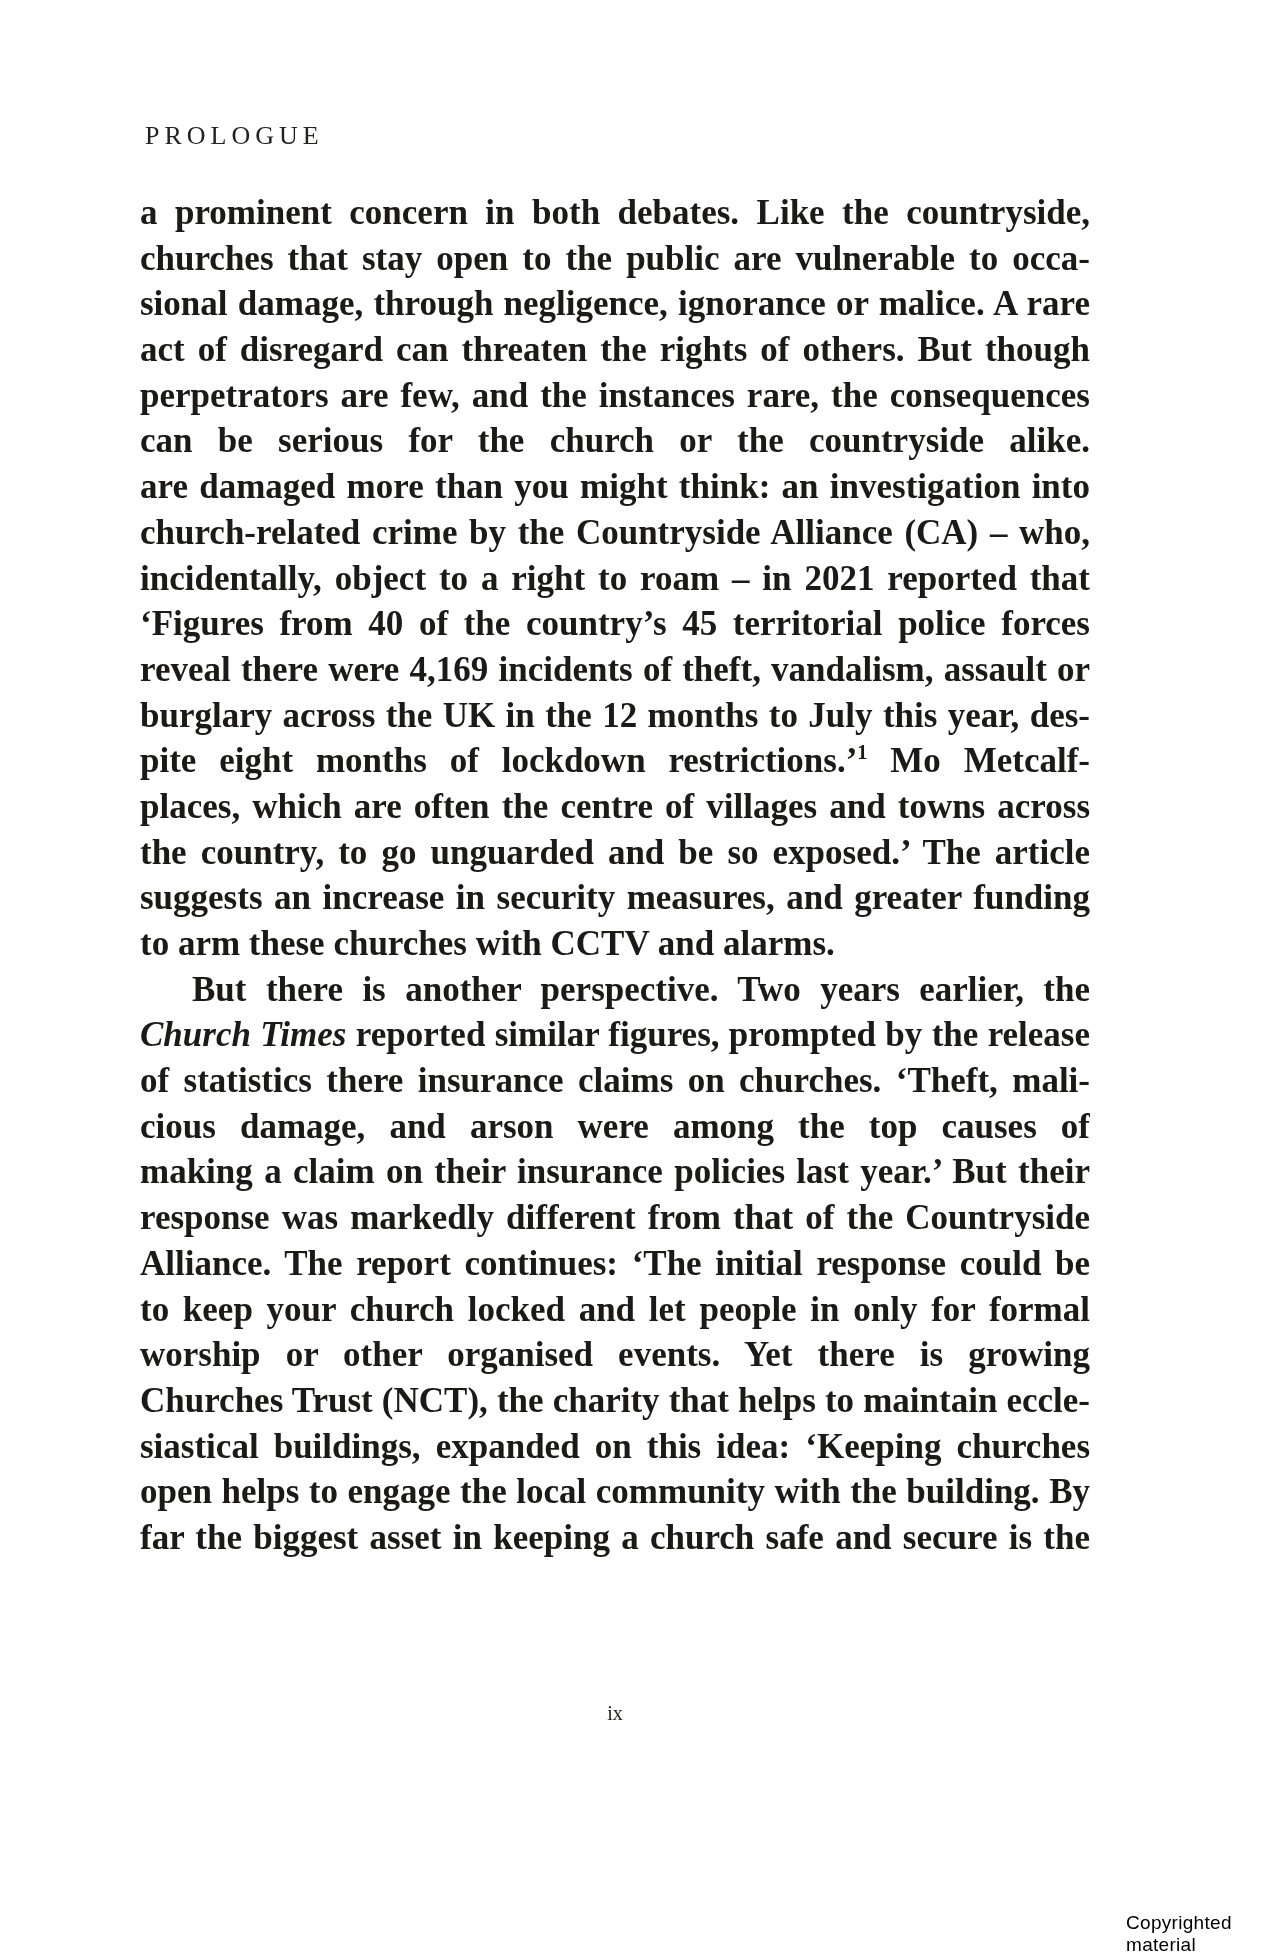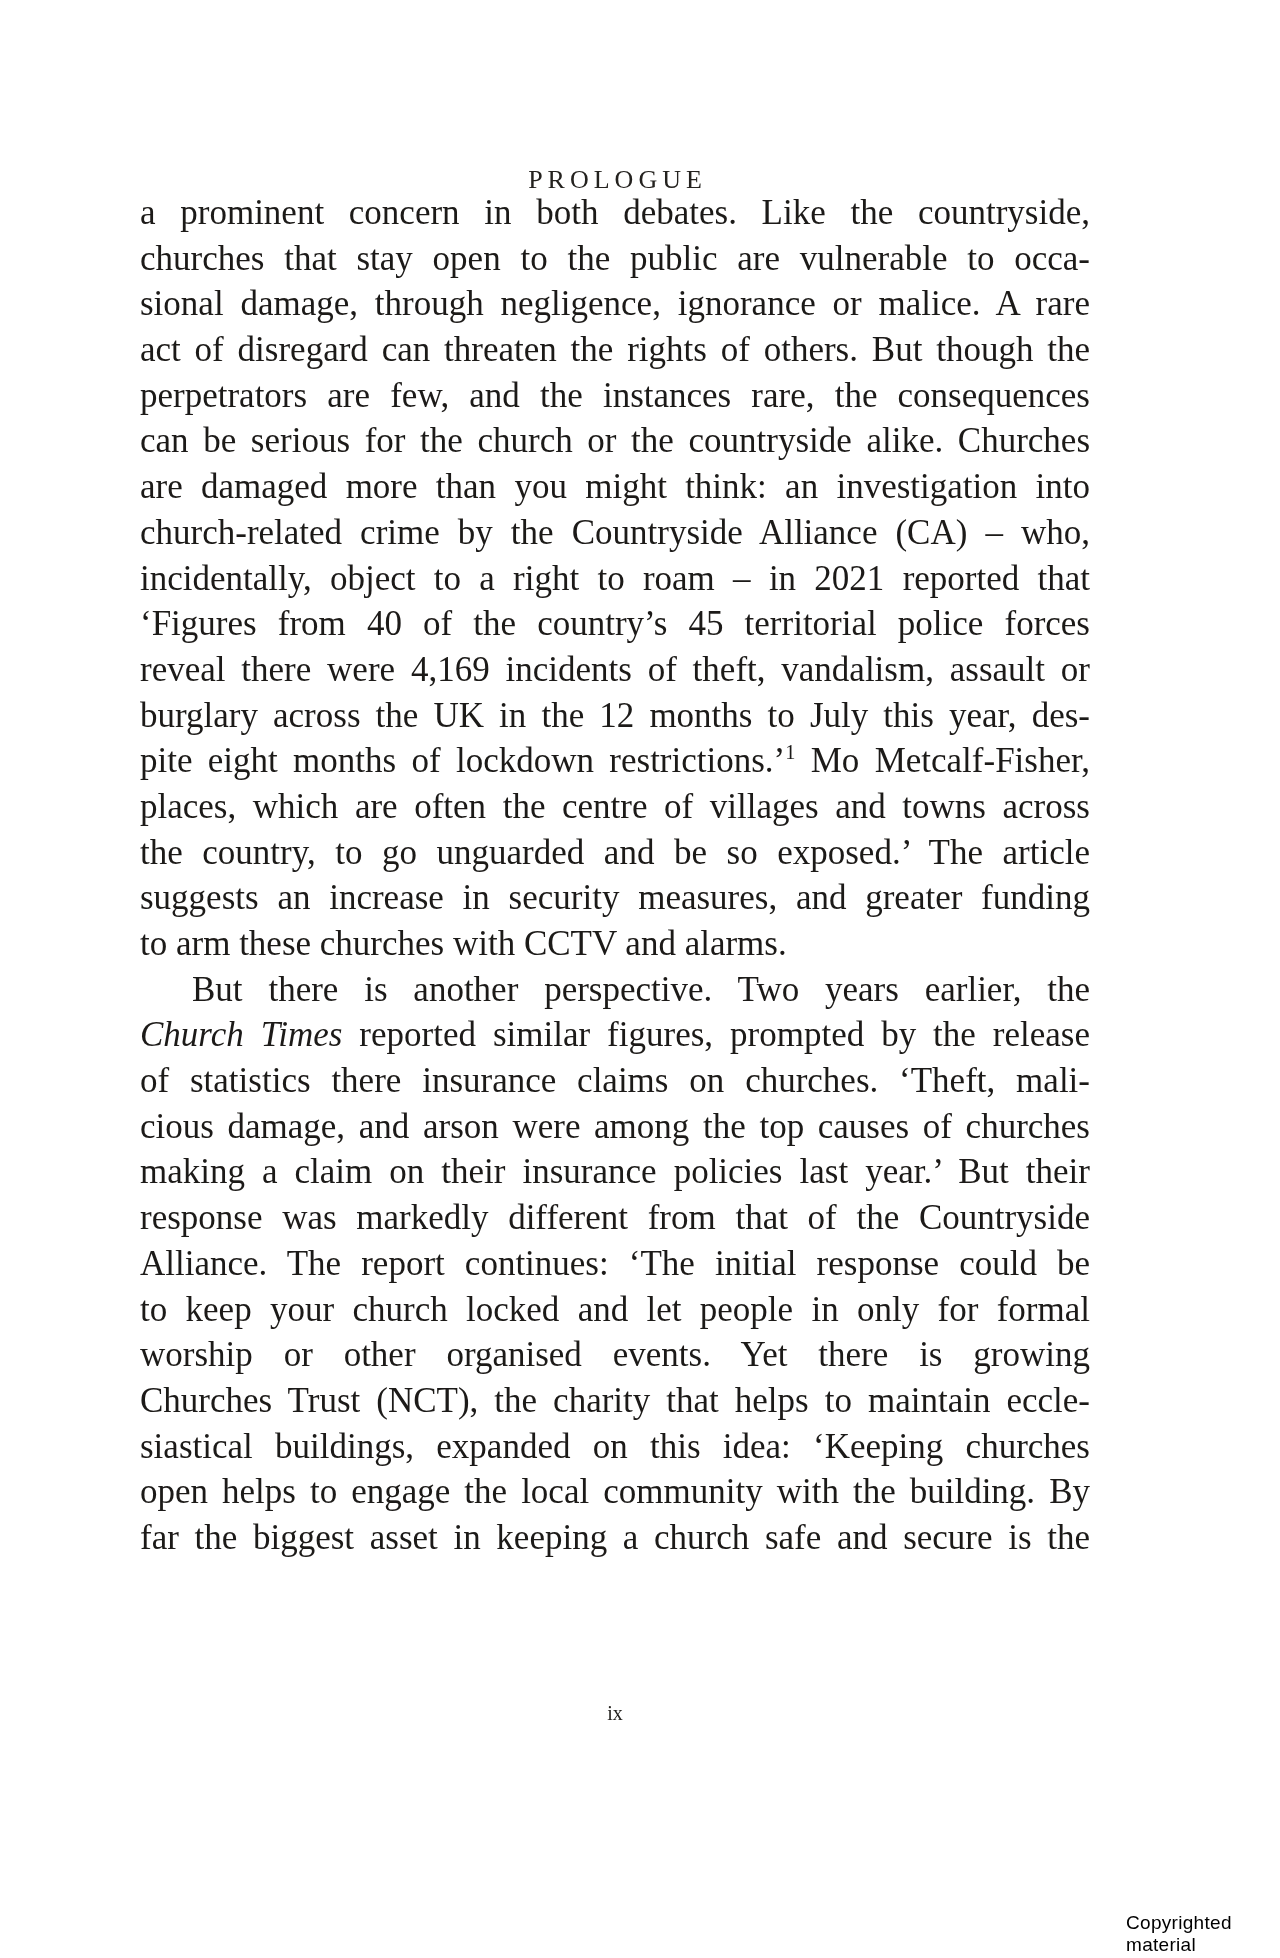--- a/index.html
+++ b/index.html
@@ -14,34 +14,34 @@
     background: #ffffff;
     font-family: "Liberation Serif", serif;
     color: #1c1a18;
     overflow: hidden;
   }
   .running-head {
     position: absolute;
     top: 121px;
     left: 140px;
     width: 950px;
-    text-align: center;
+    text-align: left;
     font-size: 26px;
     letter-spacing: 5px;
     text-indent: 5px; 
     color: #24221f;
-    margin-top: 44px;
   }
   .text-block {
     position: absolute;
     top: 190px;
     left: 140px;
     width: 950px;
     font-size: 35px;
     line-height: 45.7px;
+    font-weight: bold;
   }
   .line {
     height: 45.7px;
     overflow: hidden;
     text-align: justify;
     text-align-last: justify;
   }
   
   .line:not(.no-justify)::after {
     content: "";

